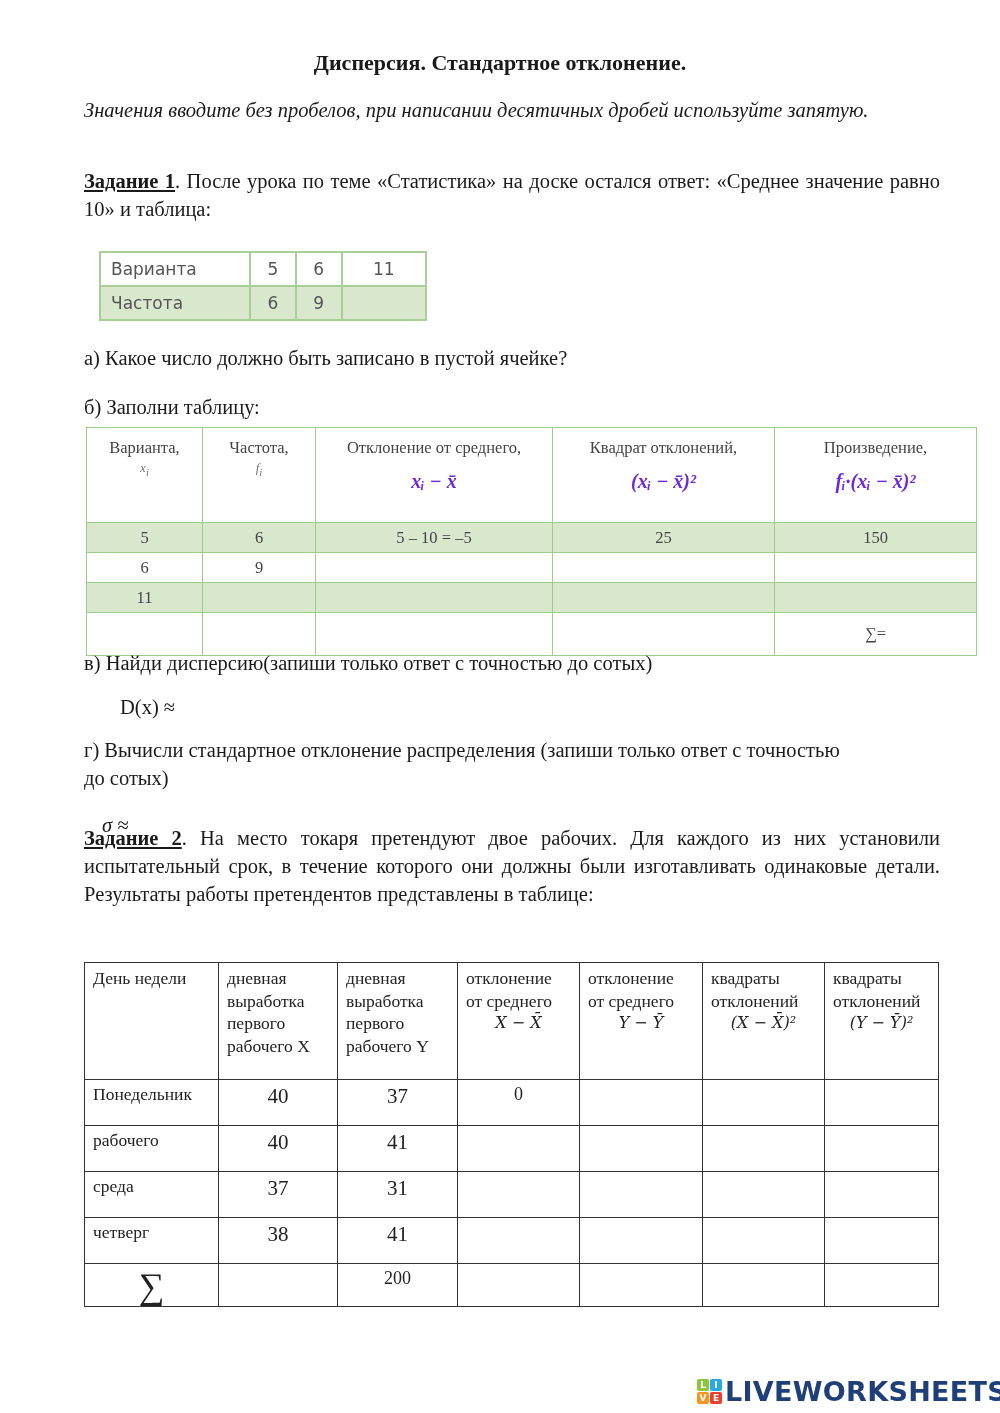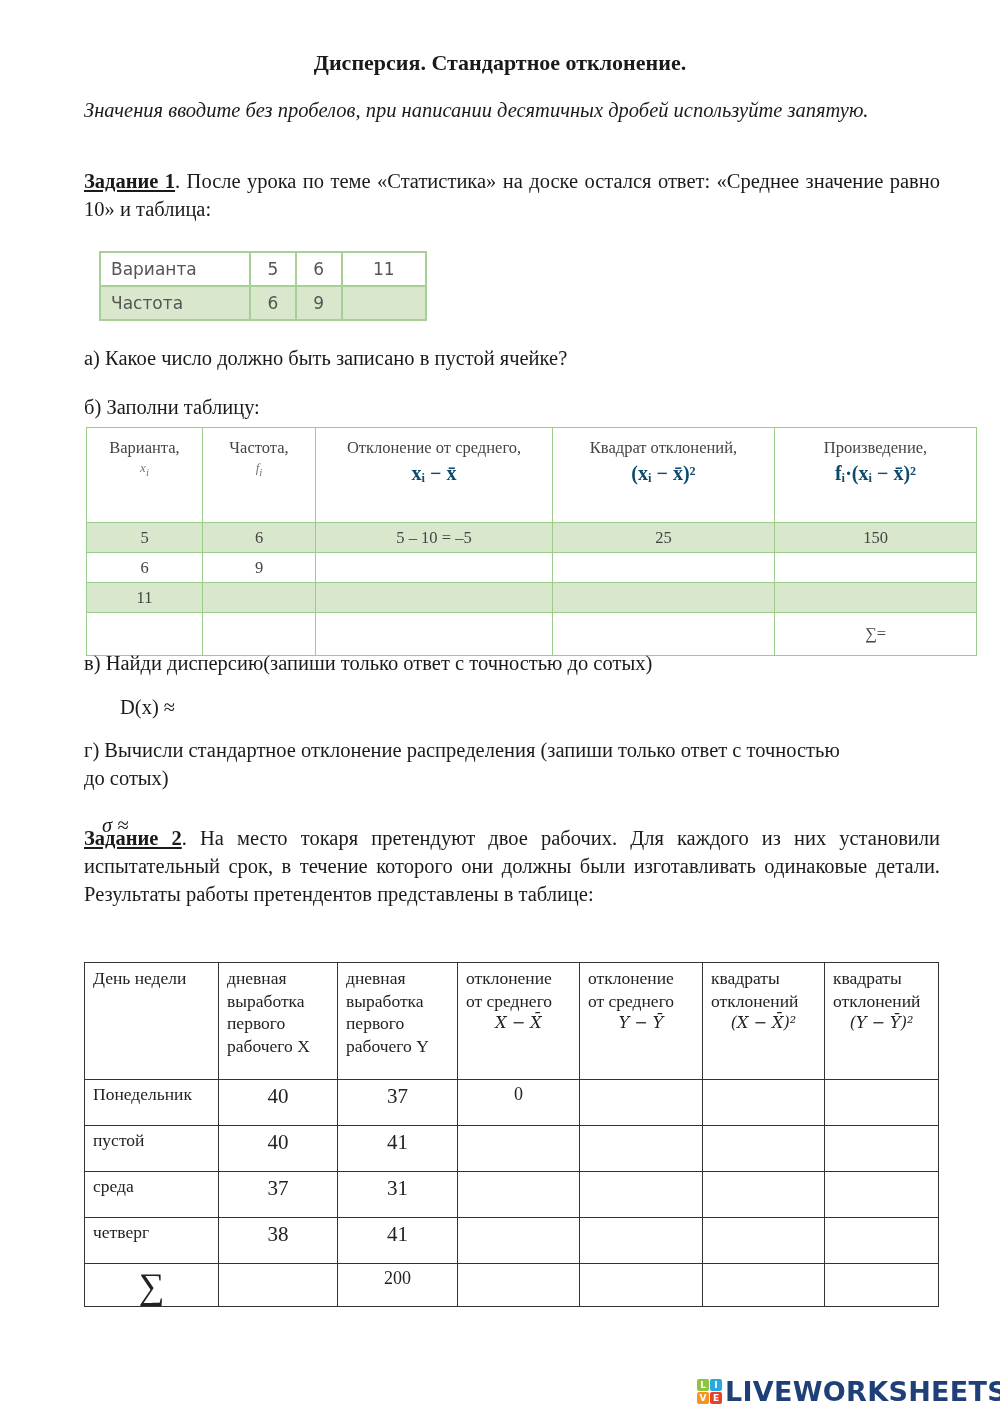--- a/index.html
+++ b/index.html
@@ -19,21 +19,21 @@
   .t1 td.lbl { text-align:left; padding-left:10px; }
   .t1 tr.green td { background:#d9e8cc; }
 
   
   .t2 { left:86px; top:427px; width:891px; }
   .t2 td { border:1.5px solid #9ccc8a; text-align:center; font-size:16.5px; color:#444; padding:0; }
   .t2 tr.hdr td { height:84px; vertical-align:top; padding-top:10px; }
   .t2 tr.r td { height:29px; }
   .t2 tr.last td { height:42px; }
   .t2 tr.green td { background:#d9e8cc; }
-  .t2 .math { font-weight:bold; font-size:20px; color:#0c4a6e; display:block; margin-top:4px; }
+  .t2 .math { font-style:italic; font-weight:bold; font-size:20px; color:#6d28d9; display:block; margin-top:12px; }
   .t2 .sub { font-style:italic; font-size:13px; color:#777; display:block; margin-top:2px; }
   .sigma-eq { font-size:24px; color:#333; }
 
   
   .t3 { left:84px; top:962px; width:855px; }
   .t3 td { border:1.2px solid #333; font-size:17.5px; padding:0 8px; vertical-align:top; color:#222; }
   .t3 tr.hdr td { height:112px; padding-top:4px; line-height:22.5px; }
   .t3 tr.r td { height:41px; padding-top:4px; }
   .t3 tr.sum td { height:38px; padding-top:4px; }
   .t3 td.num { text-align:center; font-size:21px; }
@@ -157,21 +157,21 @@
   <tr class="r">
     <td>Понедельник</td>
     <td class="num">40</td>
     <td class="num">37</td>
     <td class="small">0</td>
     <td></td>
     <td></td>
     <td></td>
   </tr>
   <tr class="r">
-    <td>пустой</td>
+    <td>рабочего</td>
     <td class="num">40</td>
     <td class="num">41</td>
     <td></td>
     <td></td>
     <td></td>
     <td></td>
   </tr>
   <tr class="r">
     <td>среда</td>
     <td class="num">37</td>

